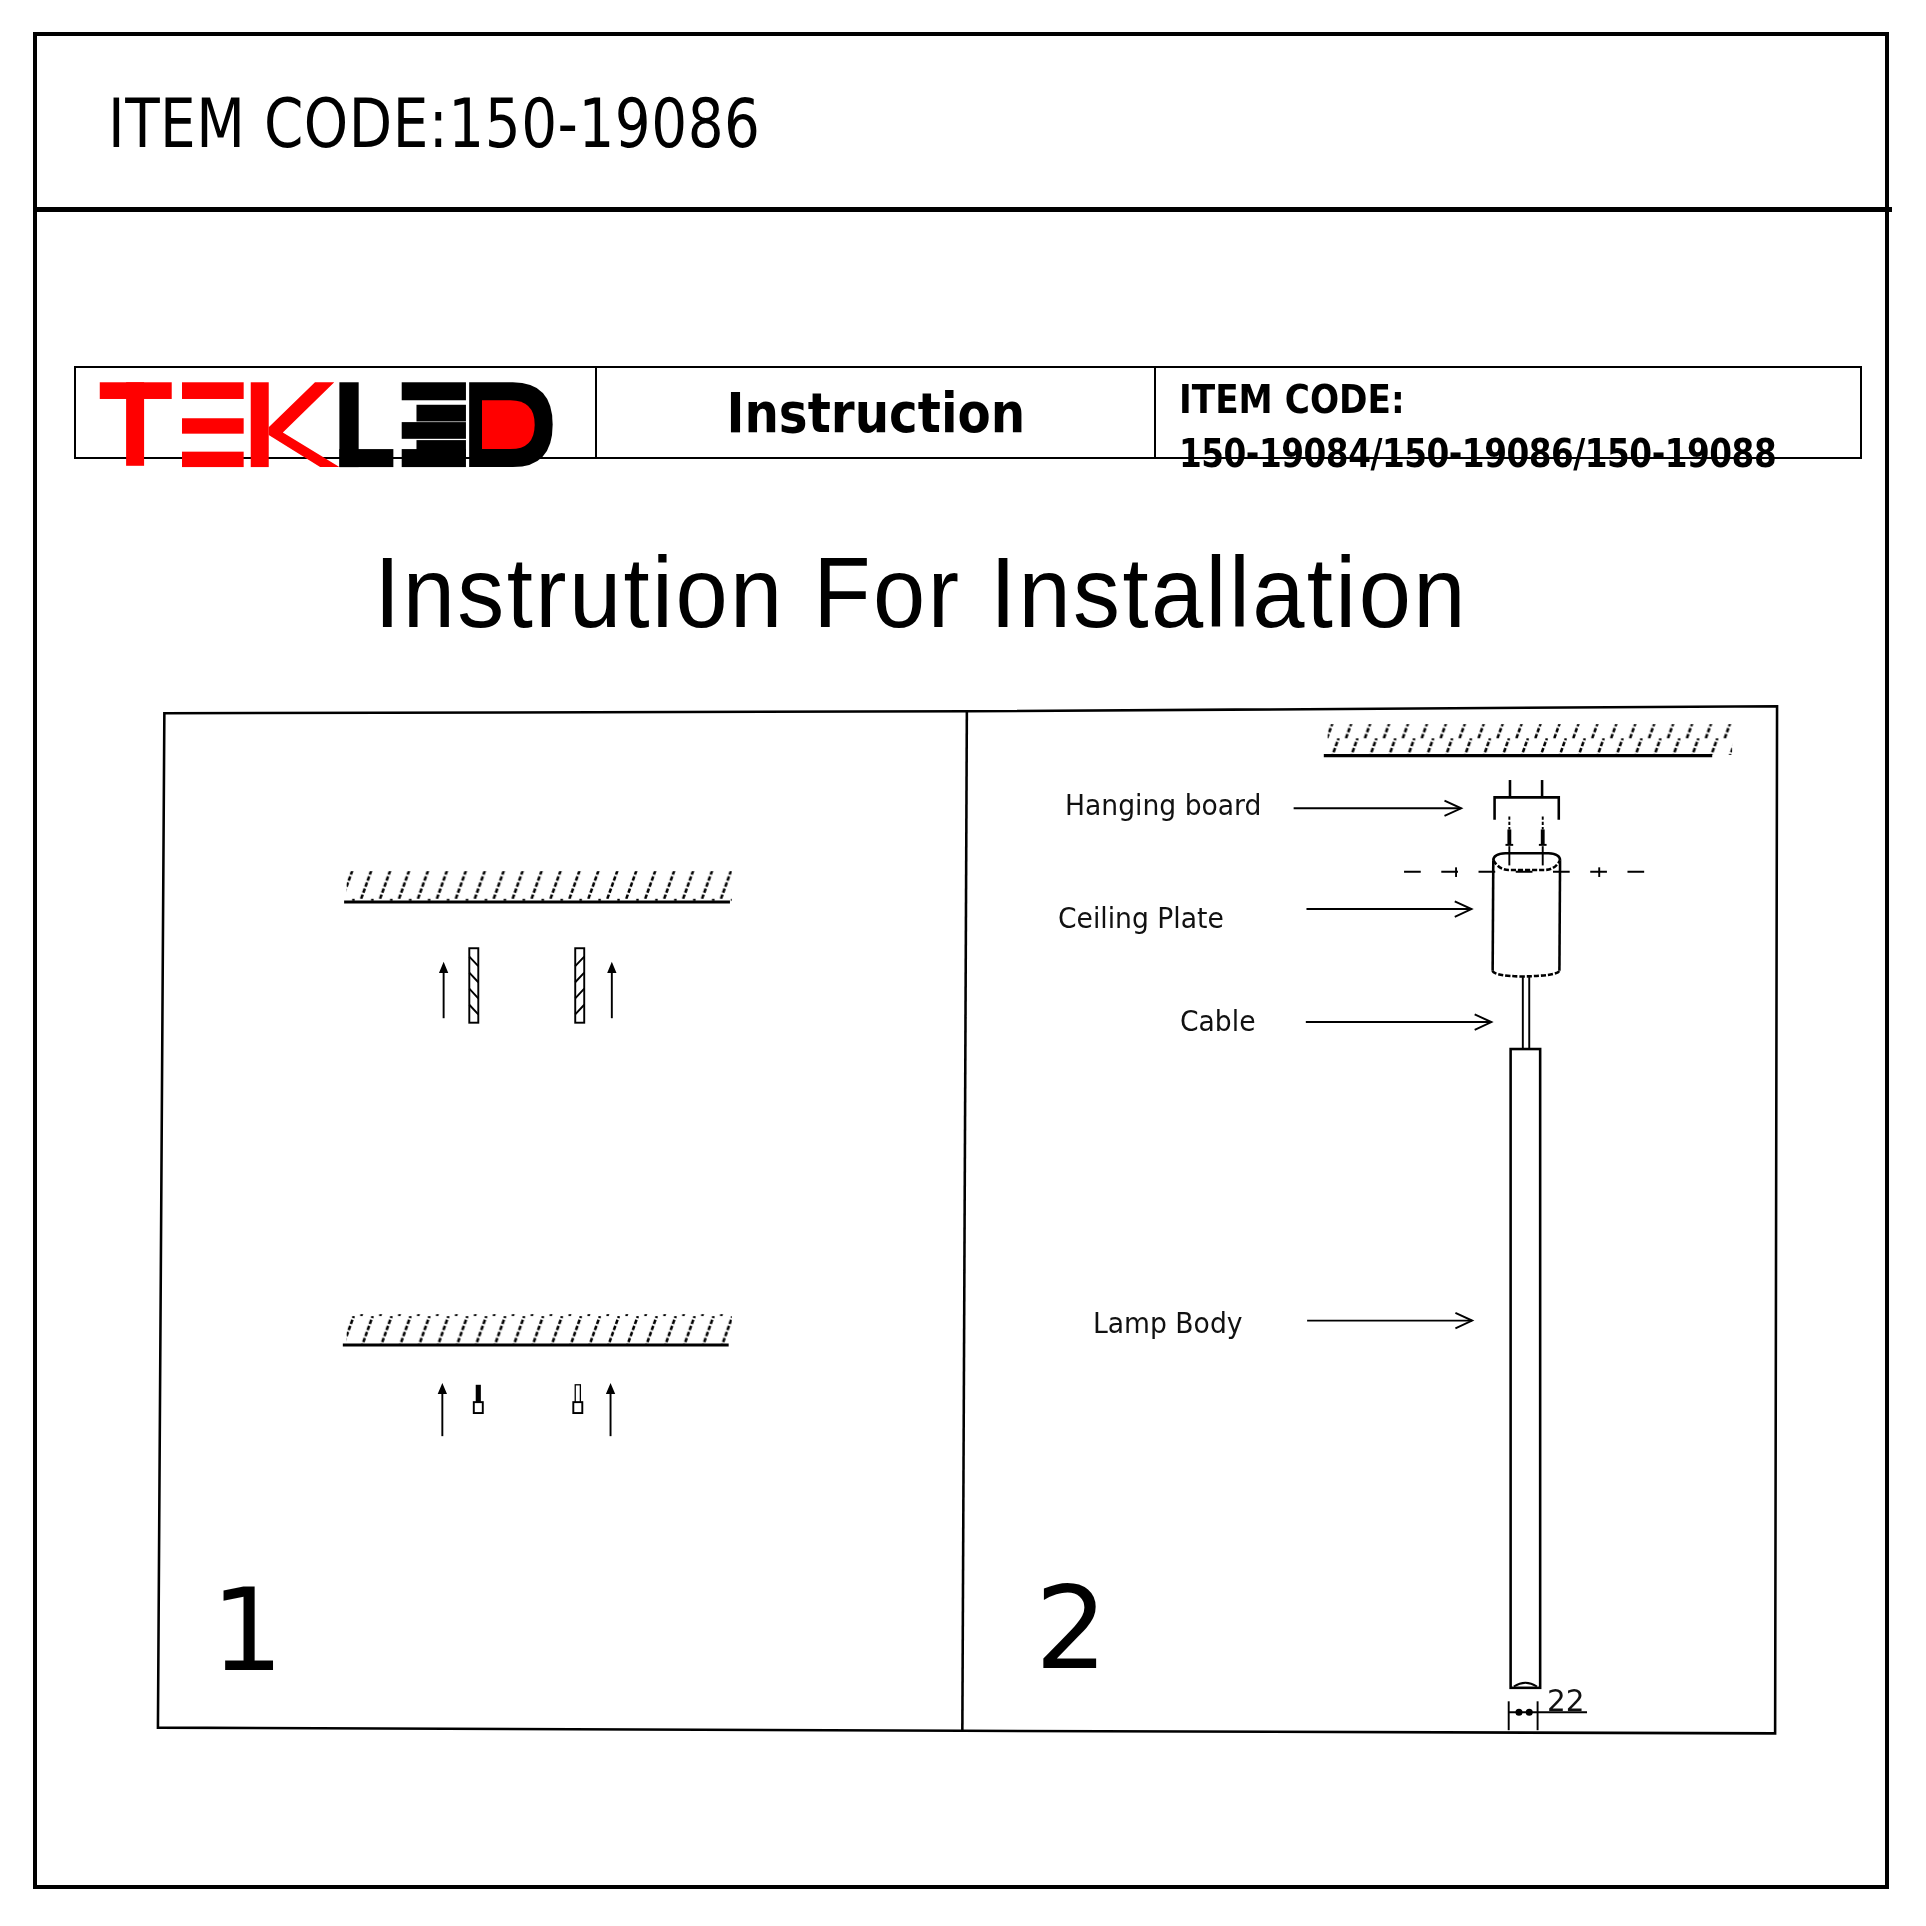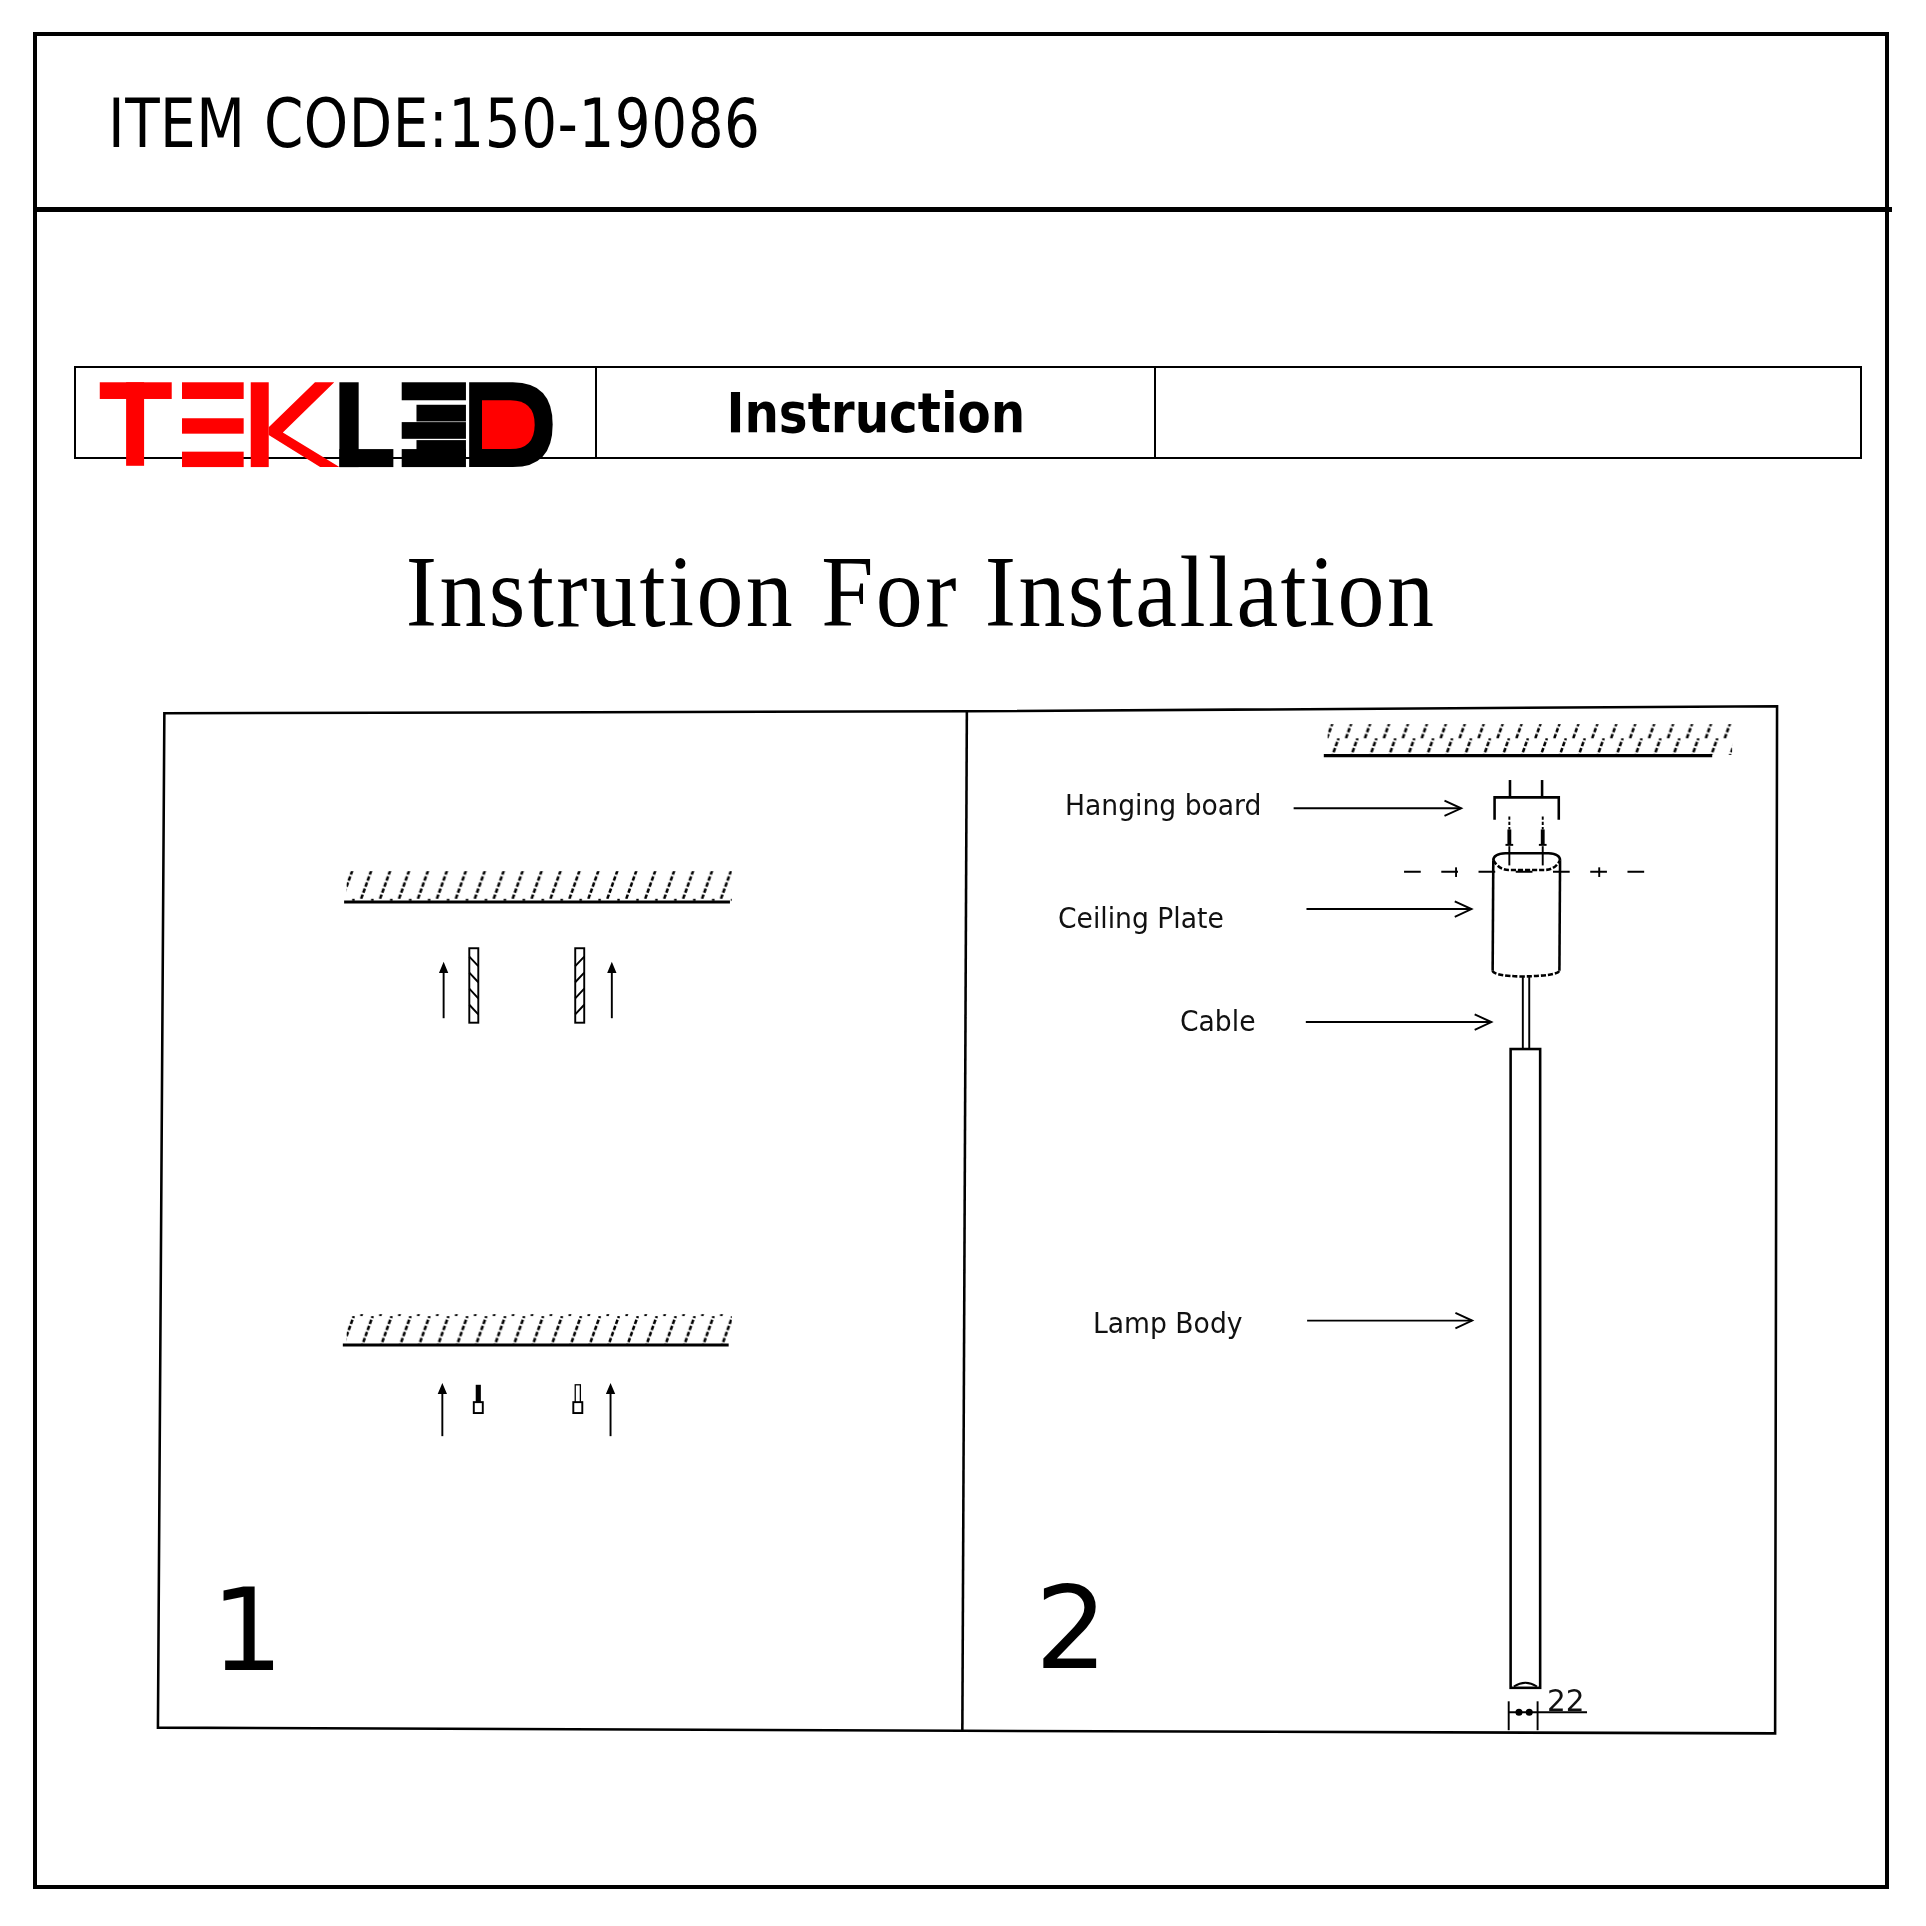--- a/index.html
+++ b/index.html
@@ -9,21 +9,21 @@
   #header-line{left:33px;top:207px;width:1859px;height:4.5px;background:#000;}
   #item-code{left:108px;top:90px;font-family:"DejaVu Sans",sans-serif;font-size:68px;line-height:68px;transform:scaleX(0.83);transform-origin:left top;letter-spacing:0.6px;white-space:nowrap;}
   #banner{left:74px;top:366px;width:1788px;height:93px;border:2.6px solid #000;box-sizing:border-box;display:flex;}
   #banner .cell{height:100%;box-sizing:border-box;position:relative;}
   #logo-cell{width:521px;border-right:2.6px solid #000;}
   #instr-cell{width:559px;border-right:2.6px solid #000;display:flex;align-items:center;justify-content:center;}
   #instr-label{font-family:"DejaVu Sans",sans-serif;font-weight:bold;font-size:55px;transform:scaleX(0.88);}
   #codes-cell{flex:1;padding-left:22.5px;}
   #codes-title{position:absolute;left:23px;top:9px;font-family:"DejaVu Sans",sans-serif;font-weight:bold;font-size:39px;transform:scaleX(0.88);transform-origin:left top;white-space:nowrap;}
   #codes-list{position:absolute;left:23px;top:63px;font-family:"DejaVu Sans",sans-serif;font-weight:bold;font-size:39px;transform:scaleX(0.84);transform-origin:left top;white-space:nowrap;letter-spacing:-0.6px;}
-  #title{left:0;width:1926px;top:541px;text-align:center;font-family:Liberation Serif, serif;font-size:101px;line-height:103px;letter-spacing:2.6px;}
+  #title{left:0;width:1926px;top:541px;text-align:center;font-family:Liberation Sans, sans-serif;font-size:101px;line-height:103px;letter-spacing:2.6px;}
   #title span{display:inline-block;transform:scaleX(0.93);margin-left:-83px;}
   #panels{left:0;top:0;width:1926px;height:1926px;}
   .step-num{font-family:"DejaVu Sans",sans-serif;font-size:114px;line-height:114px;}
   .lbl{font-family:"DejaVu Sans",sans-serif;font-size:28px;line-height:28px;white-space:nowrap;color:#111;transform:scaleX(0.95);transform-origin:left top;}
   #dim-label{font-family:"DejaVu Sans",sans-serif;font-size:29.5px;line-height:29.5px;color:#111;}
 </style>
 </head>
 <body>
 
 <div id="outer" class="abs"></div>
@@ -52,20 +52,24 @@
       <rect x="507" y="84" width="100" height="26" fill="#000"></rect>
       <rect x="530" y="112" width="77" height="26" fill="#000"></rect>
       <rect x="507" y="126" width="100" height="28" fill="#000"></rect>
 
       <path d="M612 22 L680 22 Q742 22 742 88 Q742 154 680 154 L612 154 Z" fill="#000"></path>
       <path d="M632 50 L676 50 Q714 50 714 88 Q714 126 676 126 L632 126 Z" fill="#ff0000"></path>
     </svg>
   </div>
   <div id="instr-cell" class="cell">
     <span id="instr-label">Instruction</span>
+  </div>
+  <div id="codes-cell" class="cell">
+    <div id="codes-title">ITEM CODE:</div>
+    <div id="codes-list">150-19084/150-19086/150-19088</div>
   </div>
 </div>
 
 <div id="title" class="abs"><span>Instrution For Installation</span></div>
 
 <svg id="panels" class="abs" width="1926" height="1926" viewBox="0 0 3000 3000">
   <defs>
     <pattern id="hatch" patternUnits="userSpaceOnUse" width="29.5" height="50">
       <line x1="2" y1="50" x2="20" y2="0" stroke="#000" stroke-width="4" stroke-dasharray="7,3"></line>
     </pattern>

